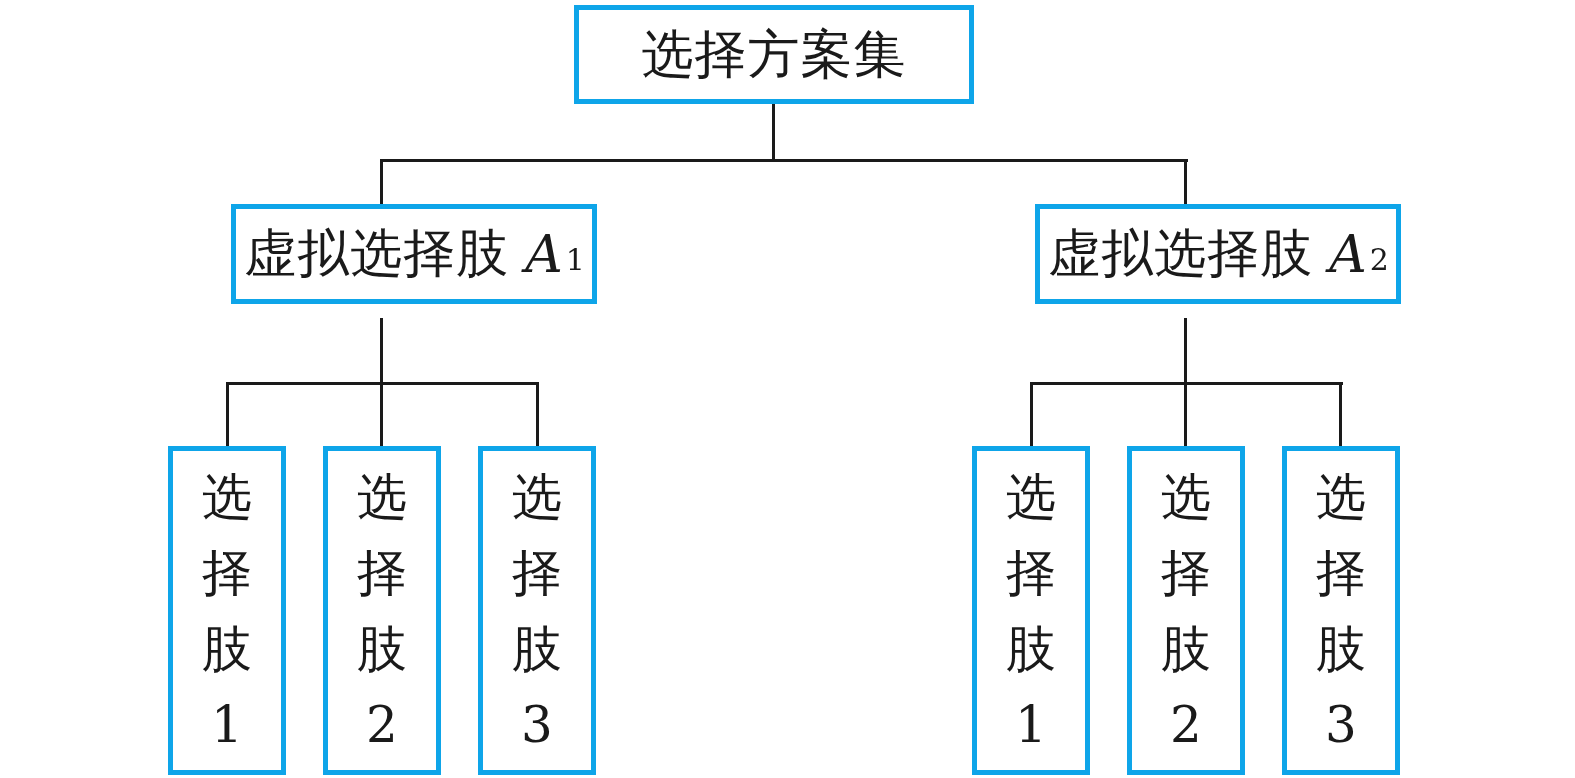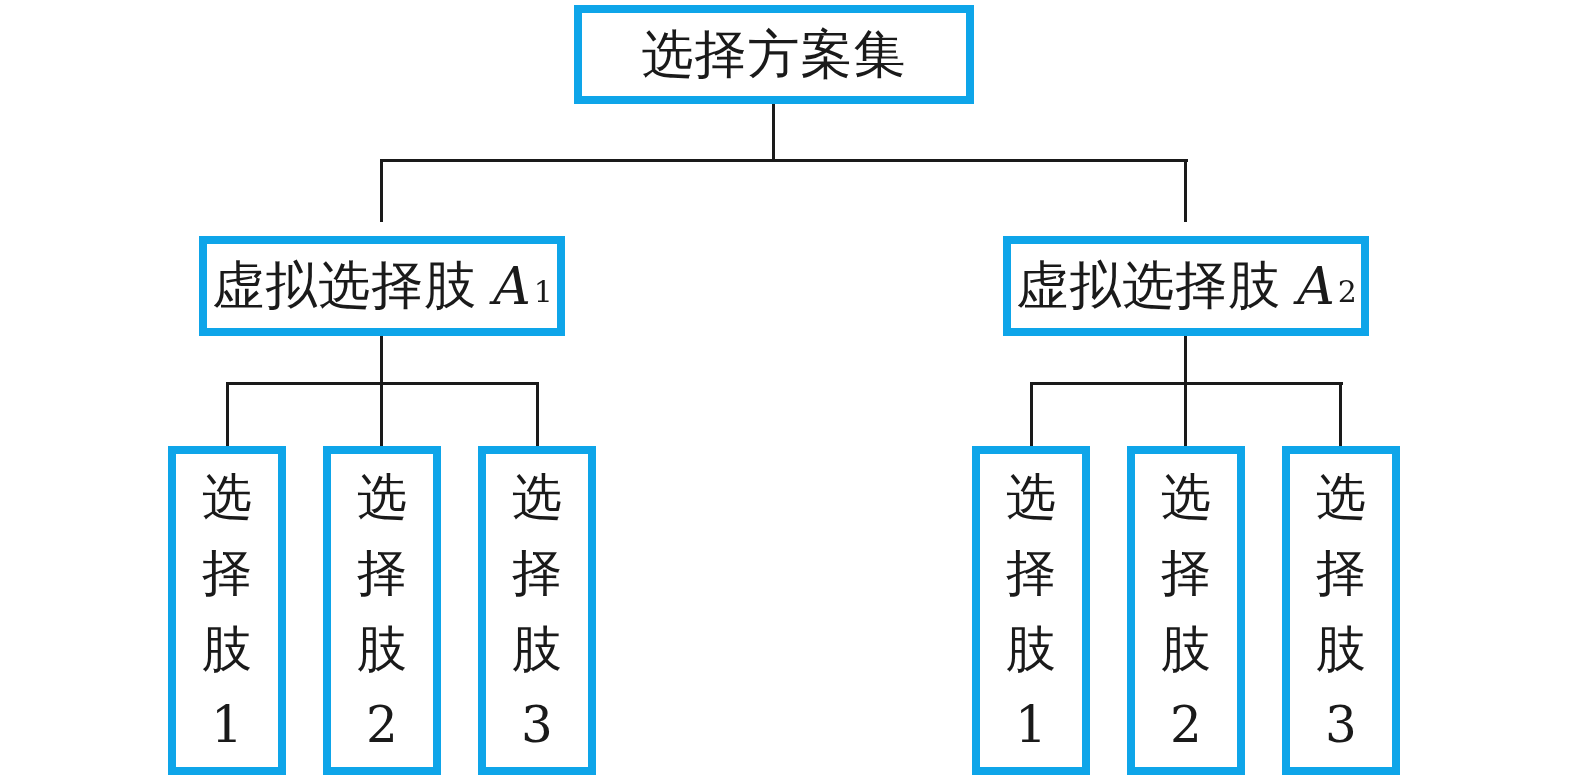--- a/index.html
+++ b/index.html
@@ -12,38 +12,39 @@
     width: 1575px;
     height: 778px;
     background: #ffffff;
     font-family: "DejaVu Serif", "Liberation Serif", serif;
     color: #1a1a1a;
     overflow: hidden;
   }
   .node {
     position: absolute;
     box-sizing: border-box;
-    border: 8px solid #0ea5e9;
+    border: 5px solid #0ea5e9;
     background: #ffffff;
     display: flex;
     align-items: center;
     justify-content: center;
     text-align: center;
   }
   .node--root {
     left: 574px; top: 5px;
     width: 400px; height: 99px;
     font-size: 52px;
     letter-spacing: 1px;
   }
   .node--branch {
     width: 366px; height: 100px;
-    top: 236px;
+    top: 204px;
     font-size: 52px;
     letter-spacing: 1px;
+    margin-left: 32px;
   }
   .node--branch .var {
     font-style: italic;
     margin-left: 16px;
   }
   .node--branch sub {
     font-size: 30px;
     line-height: 0;
     position: relative;
     bottom: -6px;

